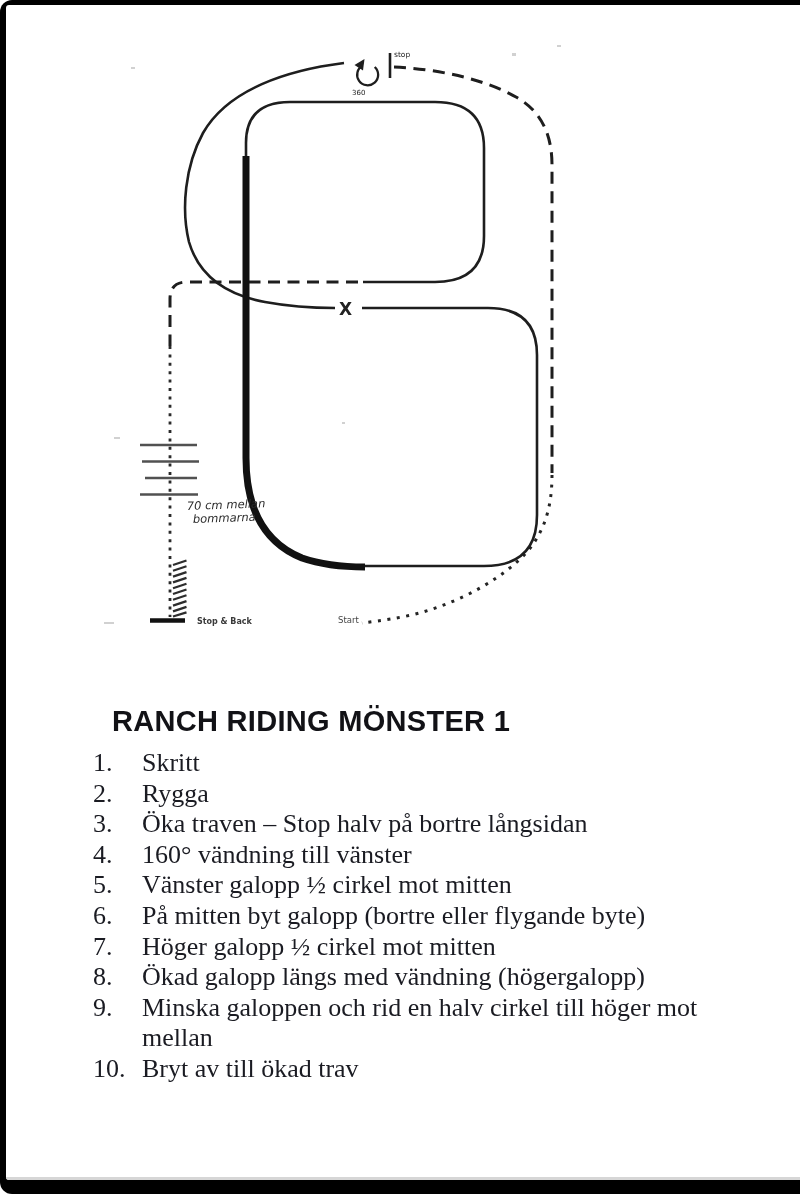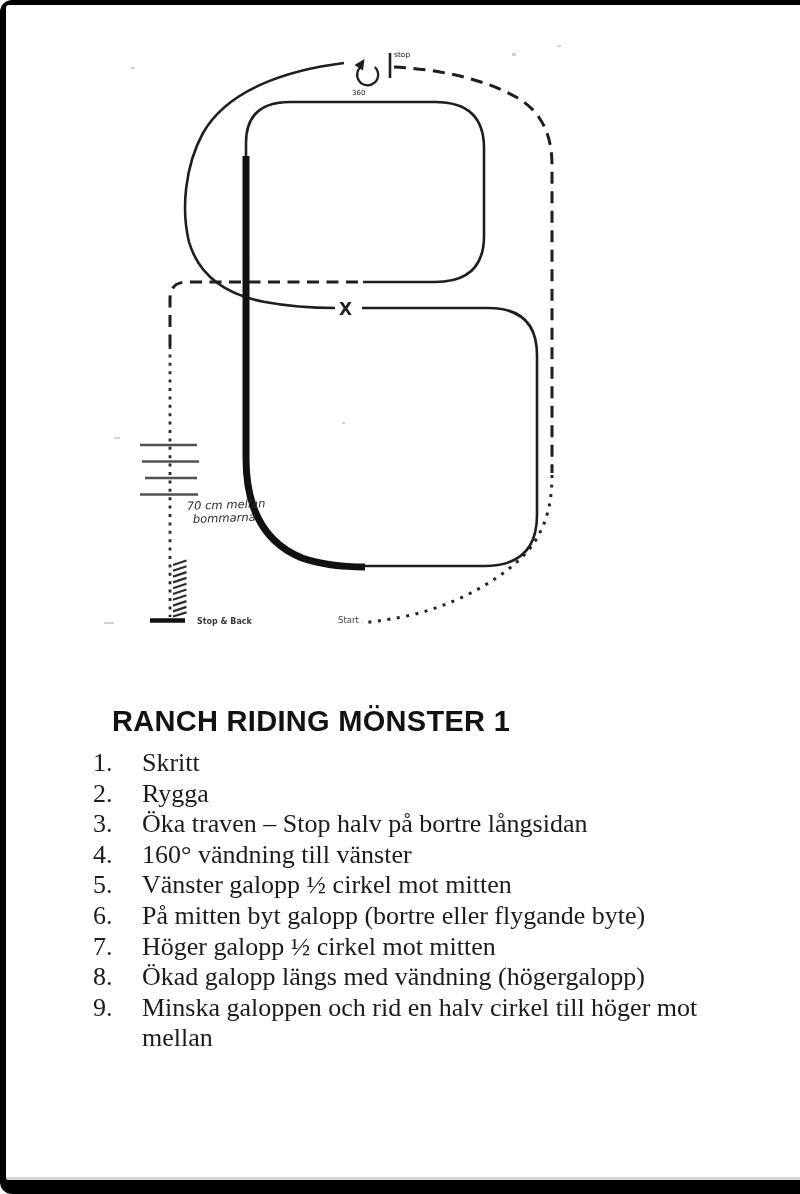--- a/index.html
+++ b/index.html
@@ -132,17 +132,21 @@
           <span class="txt">Höger galopp ½ cirkel mot mitten</span>
         </div>
         <div class="li">
           <span class="num">8.</span>
           <span class="txt">Ökad galopp längs med vändning (högergalopp)</span>
         </div>
         <div class="li">
           <span class="num">9.</span>
           <span class="txt">Minska galoppen och rid en halv cirkel till höger mot mellan</span>
         </div>
+        <div class="li">
+          <span class="num">10.</span>
+          <span class="txt">Bryt av till ökad trav</span>
+        </div>
       </div>
     </div>
 
   </div>
 </div>
 
 </body></html>

